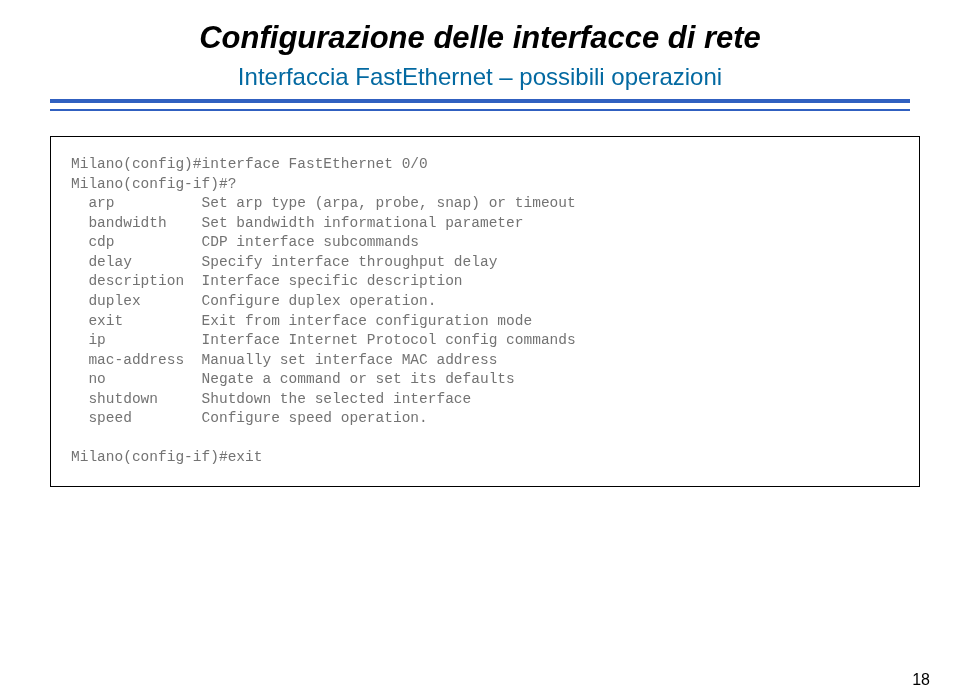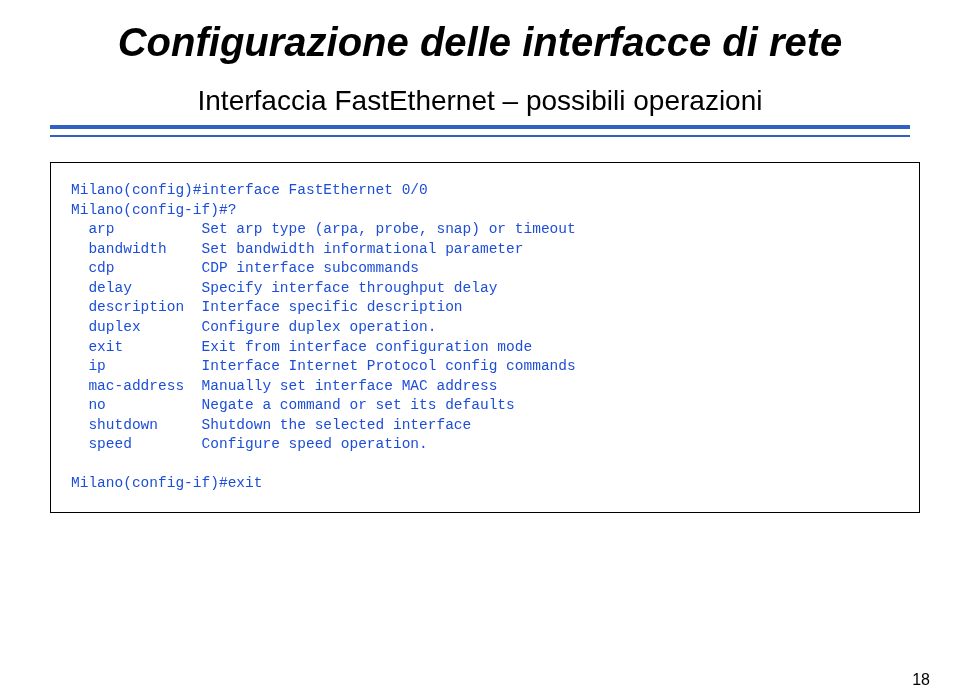--- a/index.html
+++ b/index.html
@@ -14,49 +14,49 @@
       font-family: Arial, Helvetica, sans-serif;
       position: relative;
     }
     .slide {
       width: 100%;
       height: 100%;
       padding: 20px 50px 20px 50px;
       position: relative;
     }
     .title {
-      font-size: 40px;
+      font-size: 31px;
       font-weight: bold;
       font-style: italic;
       color: #000000;
       text-align: center;
-      margin-bottom: 20px;
+      margin-bottom: 7px;
     }
     .subtitle {
-      font-size: 28px;
-      color: #000000;
+      font-size: 24px;
+      color: #0369a1;
       text-align: center;
       margin-bottom: 8px;
     }
     .divider {
       width: 100%;
       height: 4px;
       border-top: 4px solid #3060c0;
       border-bottom: 2px solid #3060c0;
       margin-bottom: 25px;
       box-sizing: content-box;
       padding-top: 2px;
     }
     .code-box {
       border: 1px solid #000000;
       padding: 18px 20px;
       font-family: "Courier New", Courier, monospace;
       font-size: 14.5px;
       line-height: 1.35;
-      color: #1d4ed8;
+      color: #737373;
       white-space: pre;
       margin: 0 auto;
       width: 870px;
     }
     .page-number {
       position: absolute;
       bottom: 5px;
       right: 30px;
       font-size: 16px;
       color: #000000;

